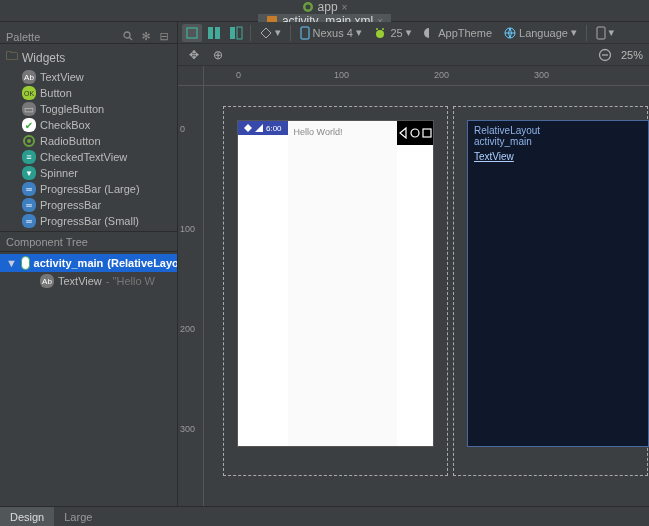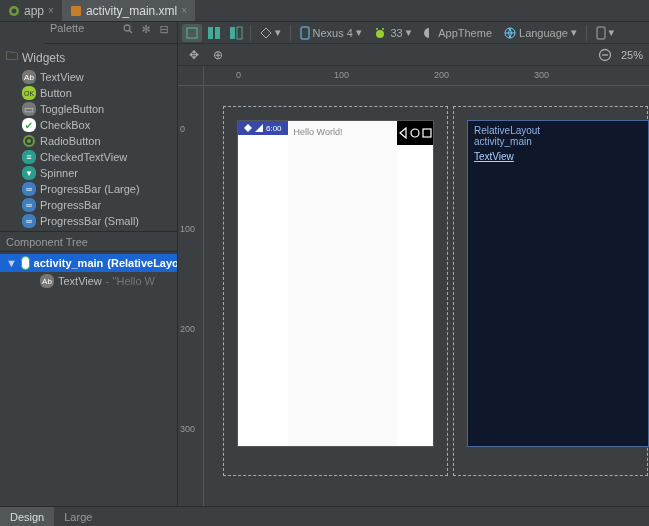--- a/index.html
+++ b/index.html
@@ -1,32 +1,32 @@
 <!DOCTYPE html>
 <html><head>
 <meta charset="utf-8">
 <style>
   * { box-sizing: border-box; margin: 0; padding: 0; }
   html, body { width: 649px; height: 526px; overflow: hidden; font-family: Arial, sans-serif; font-size: 12px; background: #3c3f41; color: #bbbbbb; }
   
   
-  .tabs { height: 22px; background: #3c3f41; display: flex; align-items: center; border-bottom: 1px solid #2b2b2b; }
+  .tabs { height: 22px; background: #3c3f41; display: flex; align-items: center; border-bottom: 1px solid #2b2b2b; flex-direction: column; }
   .tab { display: flex; align-items: center; padding: 0 8px; height: 100%; gap: 4px; cursor: pointer; }
   .tab.active { background: #515658; color: #ddd; }
   .tab-close { font-size: 10px; color: #888; }
   .tab-icon { width: 12px; height: 12px; display: inline-flex; }
   
   
   .main { display: flex; height: 484px; }
   
   
   .left-col { width: 178px; display: flex; flex-direction: column; border-right: 1px solid #2b2b2b; }
   
   
-  .palette-header { height: 22px; background: #3c3f41; display: flex; align-items: flex-start; padding: 0 6px; justify-content: space-between; border-bottom: 1px solid #2b2b2b; margin-left: 44px; }
+  .palette-header { height: 22px; background: #3c3f41; display: flex; align-items: flex-end; padding: 0 6px; justify-content: space-between; border-bottom: 1px solid #2b2b2b; }
   .palette-title { color: #999; font-size: 11px; }
   .palette-tools { display: flex; gap: 4px; }
   .mini-icon { width: 14px; height: 14px; display: inline-flex; align-items: center; justify-content: center; font-size: 11px; color: #888; cursor: pointer; }
   
   .palette-body { flex: 0 0 auto; background: #3c3f41; padding: 2px 0; border-bottom: 1px solid #2b2b2b; }
   .palette-cat { display: flex; align-items: center; gap: 4px; padding: 1px 6px; cursor: pointer; }
   .palette-item { display: flex; align-items: center; gap: 4px; padding: 1px 6px 1px 22px; cursor: pointer; font-size: 11px; }
   .pi-icon { width: 14px; height: 14px; display: inline-flex; align-items: center; justify-content: center; border-radius: 6px; }
   
   
@@ -228,21 +228,21 @@
             <rect x="1" y="1" width="8" height="12" rx="1" fill="none" stroke="#6cf"></rect>
           </svg>
         <span>Nexus 4</span>▾
       </span>
       <span class="tb-drop">
         <svg width="14" height="14" viewBox="0 0 14 14">
             <circle cx="7" cy="8" r="4" fill="#9acd32"></circle>
             <circle cx="4" cy="3" r="1" fill="#9acd32"></circle>
             <circle cx="10" cy="3" r="1" fill="#9acd32"></circle>
           </svg>
-        <span>33</span>▾
+        <span>25</span>▾
       </span>
       <span class="tb-drop">
         <svg width="12" height="12" viewBox="0 0 12 12">
             <path d="M6 1 A5 5 0 1 0 6 11 Z" fill="#aaa"></path>
           </svg>
         <span>AppTheme</span>
       </span>
       <span class="tb-drop">
         <svg width="12" height="12" viewBox="0 0 12 12">
             <circle cx="6" cy="6" r="5" fill="none" stroke="#6cf"></circle>

